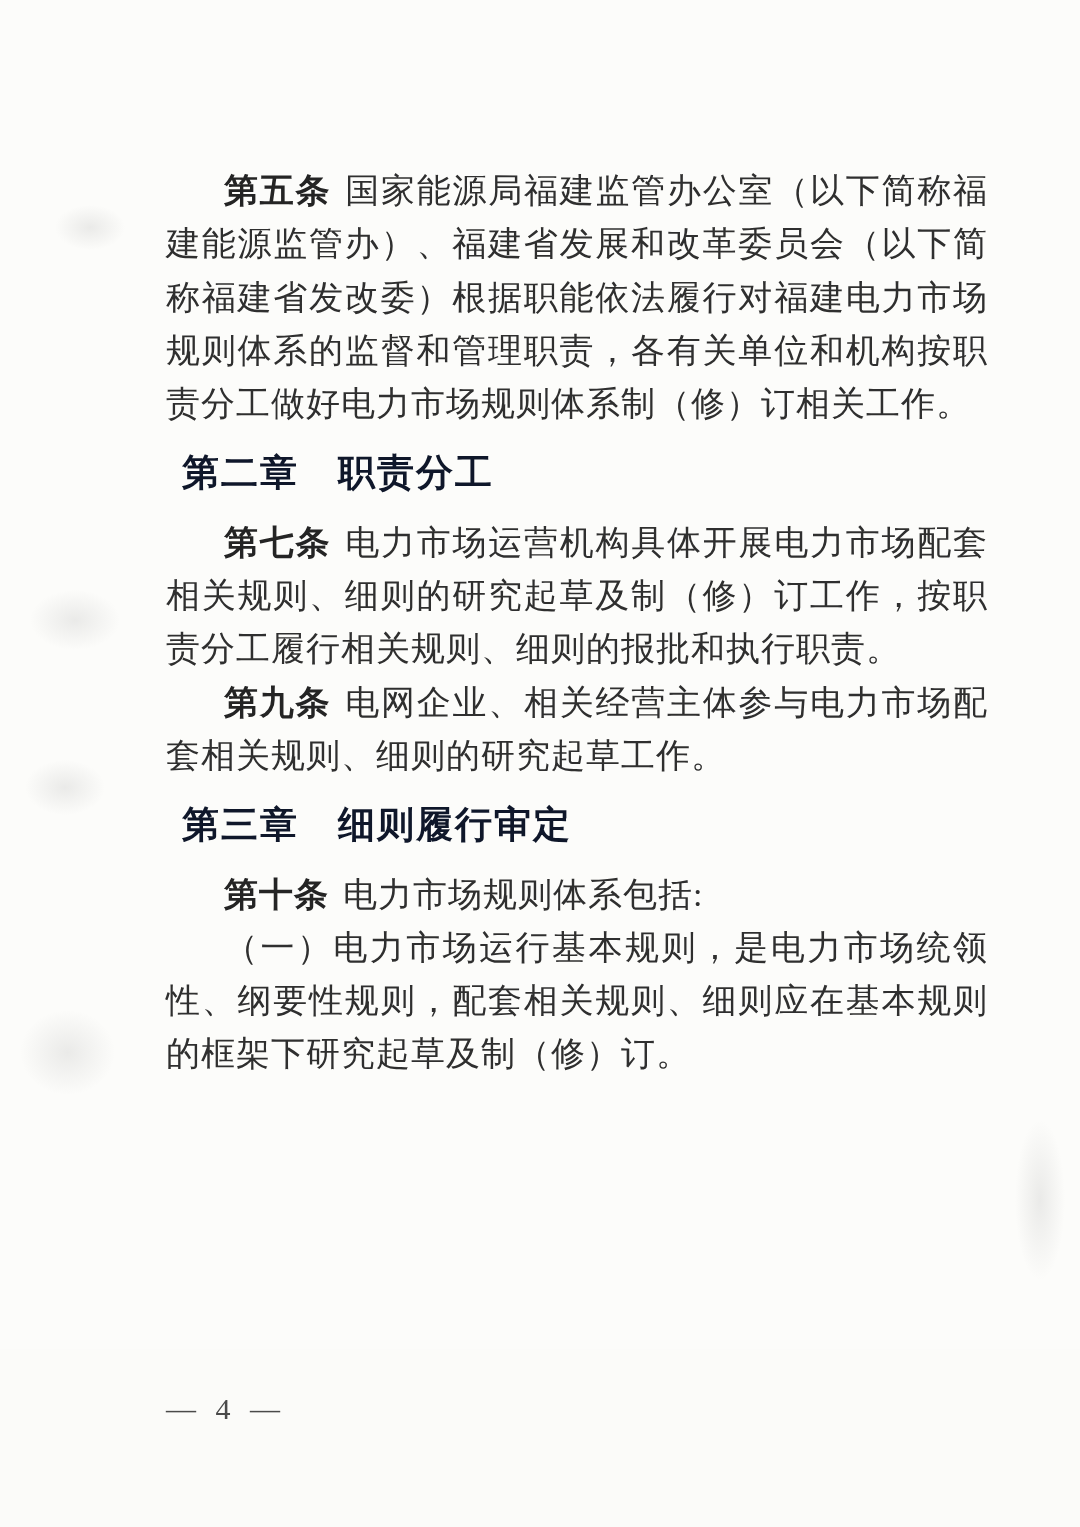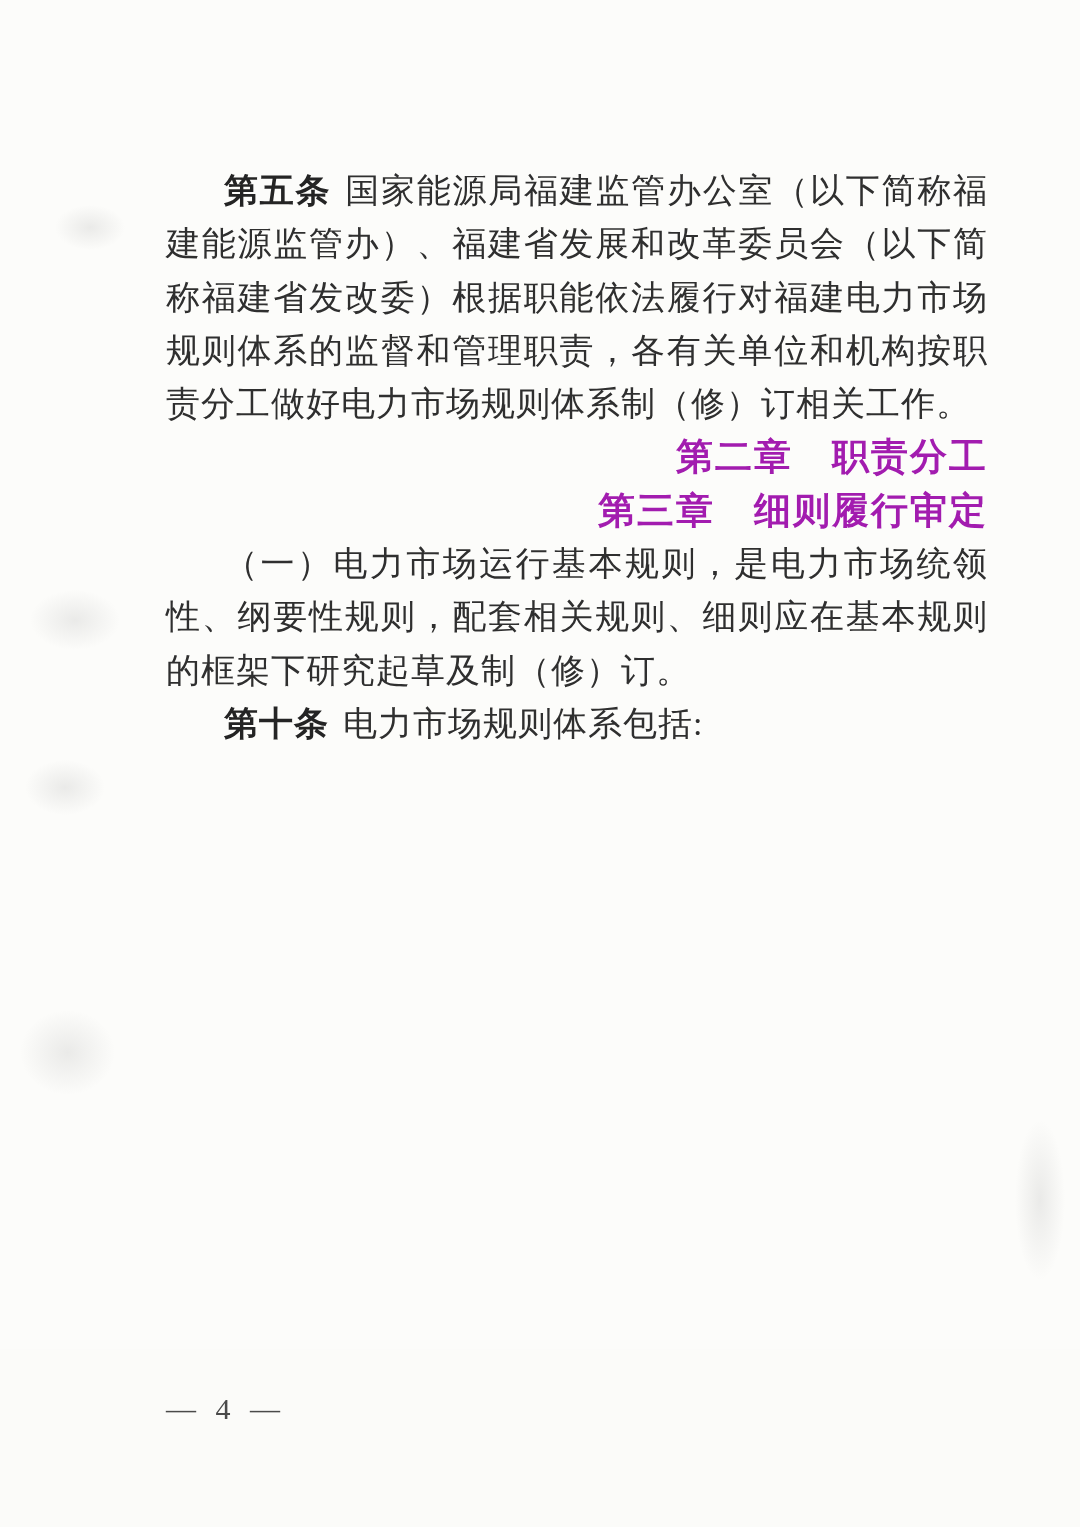--- a/index.html
+++ b/index.html
@@ -33,28 +33,28 @@
     margin: 0;
     text-indent: 58px;
   }
   .lead {
     font-family: "Liberation Sans", "DejaVu Sans", sans-serif;
     font-weight: 700;
     color: #242424;
     margin-right: 14px;
   }
   .chapter {
-    margin: 0;
+    margin: 16px;
     font-family: "Liberation Sans", "DejaVu Sans", sans-serif;
     font-weight: 700;
     font-size: 37px;
     line-height: 53.3px;
-    text-align: right;
+    text-align: left;
     text-indent: 0;
-    color: #a21caf;
+    color: #0f172a;
     letter-spacing: 2px;
   }
   .footer {
     position: absolute;
     left: 166px;
     top: 1392px;
     font-size: 30px;
     letter-spacing: 6px;
     color: #4a4a4a;
     font-family: "Liberation Serif", "DejaVu Serif", serif;
@@ -81,26 +81,28 @@
   <div class="artifact a4"></div>
   <div class="artifact a5"></div>
 
   <main class="content">
 
     <p class="para"><span class="lead">第五条</span><span>国家能源局福建监管办公室（以下简称福建能源监管办）、福建省发展和改革委员会（以下简称福建省发改委）根据职能依法履行对福建电力市场规则体系的监督和管理职责，各有关单位和机构按职责分工做好电力市场规则体系制（修）订相关工作。</span></p>
 
     <h2 class="chapter">第二章　职责分工</h2>
 
 
+    <p class="para"><span class="lead">第七条</span><span>电力市场运营机构具体开展电力市场配套相关规则、细则的研究起草及制（修）订工作，按职责分工履行相关规则、细则的报批和执行职责。</span></p>
 
 
+    <p class="para"><span class="lead">第九条</span><span>电网企业、相关经营主体参与电力市场配套相关规则、细则的研究起草工作。</span></p>
 
     <h2 class="chapter">第三章　细则履行审定</h2>
 
+    <p class="para"><span class="lead">第十条</span><span>电力市场规则体系包括:</span></p>
+
     <p class="para">（一）电力市场运行基本规则，是电力市场统领性、纲要性规则，配套相关规则、细则应在基本规则的框架下研究起草及制（修）订。</p>
-
-    <p class="para"><span class="lead">第十条</span><span>电力市场规则体系包括:</span></p>
 
   </main>
 
   <div class="footer">— 4 —</div>
 
 </div>
 
 </body></html>

